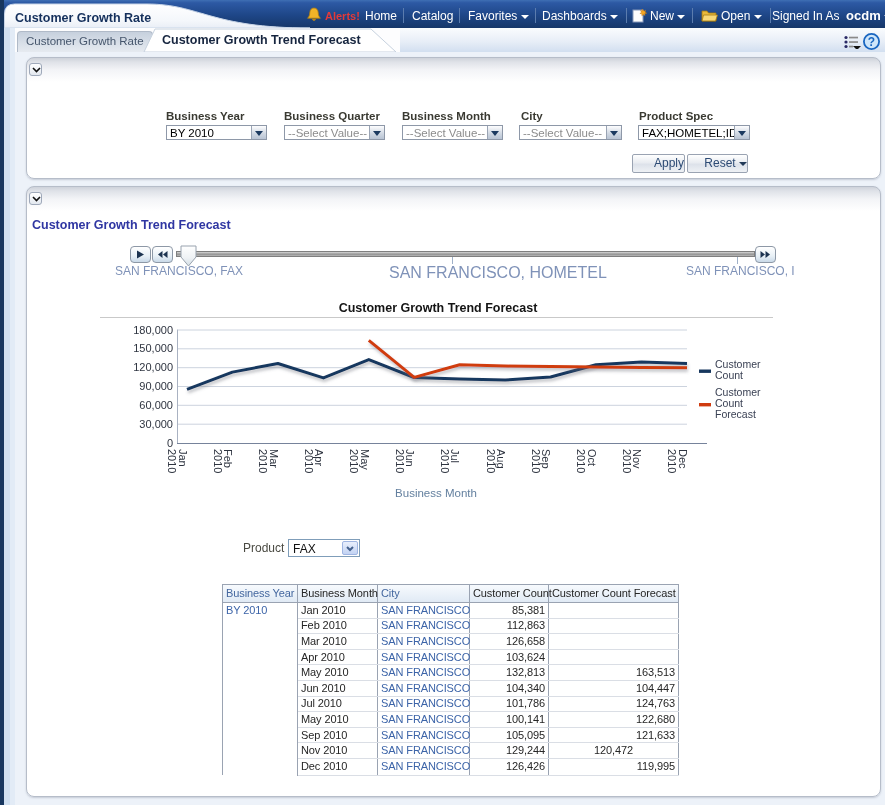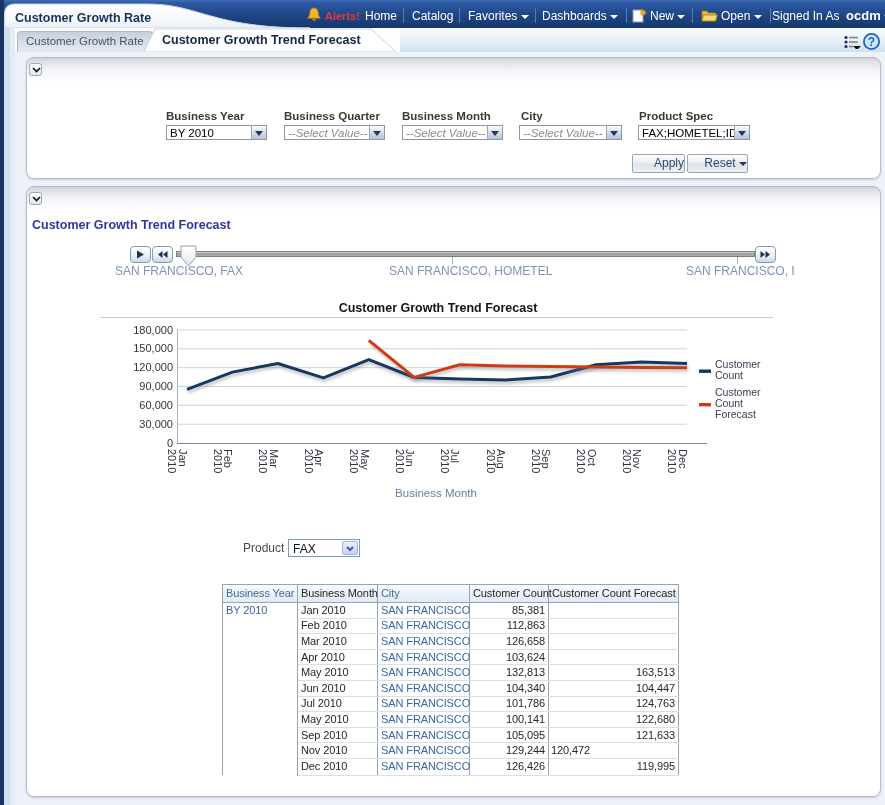--- a/index.html
+++ b/index.html
@@ -8,21 +8,21 @@
 .caret{display:inline-block;width:0;height:0;border-left:4px solid transparent;border-right:4px solid transparent;border-top:4px solid #fff;vertical-align:middle}
 .sep{position:absolute;top:8px;width:1px;height:15px;background:#5b7cae}
 .panel{position:absolute;left:26px;width:855px;background:linear-gradient(to bottom,#ced2da 0,#dfe2e8 4px,#f3f4f7 12px,#ffffff 24px);border:1px solid #b6bdc9;border-radius:8px;box-shadow:0 1px 2px rgba(120,130,150,.35)}
 .colbtn{position:absolute;width:13px;height:13px;background:linear-gradient(#ffffff,#e3e8ef);border:1px solid #9fa9ba;border-radius:3px}
 .colbtn svg{position:absolute;left:1px;top:2px}
 .flabel{position:absolute;font-size:11.5px;font-weight:bold;color:#3a3a32;white-space:nowrap}
 .fsel{position:absolute;height:15px;background:#fff;border:1px solid #8e98a8;font-size:11.5px;line-height:13px;white-space:nowrap;overflow:hidden}
 .fsel .txt{position:absolute;left:3px;top:1px}
 .fsel .arw{position:absolute;right:0;top:0;width:15px;height:13px;background:linear-gradient(#fdfdfe,#cfd7e2 60%,#b9c4d4);border-left:1px solid #9aa4b4}
 .fsel .arw:after{content:"";position:absolute;left:3px;top:5px;width:0;height:0;border-left:4.5px solid transparent;border-right:4.5px solid transparent;border-top:5px solid #1c3a60}
-.selv{color:#8c8c8c;font-style:italic}
+.selv{color:#8c8c8c;}
 .btn{position:absolute;height:19px;background:linear-gradient(#ffffff,#e9ecf1 45%,#dde2ea 55%,#eef1f5);border:1px solid #9aa3b2;border-radius:2px;font-size:12px;color:#2c4a74;text-align:right;line-height:17px}
 .sbtn{position:absolute;width:21px;height:17px;background:linear-gradient(#ffffff,#e8f0f6 60%,#c9d9e8);border:1px solid #8d98a6;border-radius:4px}
 </style></head>
 <body>
 
 <div class="abs" style="left:0;top:0;width:885px;height:28px;background:linear-gradient(#3f6fb4 0,#2d59a4 10%,#1e4687 55%,#163769 100%)"></div>
 
 <svg class="abs" style="left:0;top:0" width="340" height="28">
  <defs>
       <linearGradient id="tabg" x1="0" y1="0" x2="0" y2="1">
@@ -155,21 +155,21 @@
       <linearGradient id="thg" x1="0" y1="0" x2="0" y2="1">
         <stop offset="0" stop-color="#ffffff"></stop>
         <stop offset="0.6" stop-color="#eef2f5"></stop>
         <stop offset="1" stop-color="#d3dde5"></stop>
       </linearGradient>
     </defs>
 </svg>
 <div class="abs" style="left:452px;top:257px;width:1px;height:7px;background:#9fb0c8"></div>
 <div class="abs" style="left:737px;top:257px;width:1px;height:7px;background:#9fb0c8"></div>
 <div class="abs" style="left:115px;top:264px;font-size:12px;color:#7f92b8">SAN FRANCISCO, FAX</div>
-<div class="abs" style="left:389px;top:264px;font-size:12px;color:#7f92b8">SAN FRANCISCO, HOMETEL</div>
+<div class="abs" style="left:389px;top:264px;font-size:16px;color:#7f92b8">SAN FRANCISCO, HOMETEL</div>
 <div class="abs" style="left:686px;top:264px;font-size:12px;color:#7f92b8;width:108px;overflow:hidden;white-space:nowrap">SAN FRANCISCO, ID</div>
 
 <svg class="abs" style="left:95px;top:296px" width="690" height="210" viewBox="95 296 690 210" font-family="Liberation Sans">
 <defs>
       <filter id="lsh" x="-20%" y="-20%" width="140%" height="160%">
         <feDropShadow dx="1" dy="2.5" stdDeviation="1.6" flood-color="#6a7078" flood-opacity="0.45"></feDropShadow>
       </filter>
     </defs>
     <text x="438" y="312" text-anchor="middle" font-size="12.5" font-weight="bold" fill="#141414">Customer Growth Trend Forecast</text>
 <line x1="100" y1="317.5" x2="773" y2="317.5" stroke="#c9c9c9" stroke-width="1"></line>
@@ -311,21 +311,21 @@
         <td style="border-left:1px solid #9aa3b2;border-right:1px solid #9aa3b2;border-top:1px solid #dadee5;border-bottom:1px solid #dadee5;padding:0 3px;color:#262626">Sep 2010</td>
         <td style="border-left:1px solid #9aa3b2;border-right:1px solid #9aa3b2;border-top:1px solid #dadee5;border-bottom:1px solid #dadee5;padding:0 3px;color:#3c64a8">SAN FRANCISCO</td>
         <td style="border-left:1px solid #9aa3b2;border-right:1px solid #9aa3b2;border-top:1px solid #dadee5;border-bottom:1px solid #dadee5;padding:0 3px;color:#262626;text-align:right">105,095</td>
         <td style="border-left:1px solid #9aa3b2;border-right:1px solid #9aa3b2;border-top:1px solid #dadee5;border-bottom:1px solid #dadee5;padding:0 3px;color:#262626;text-align:right">121,633</td>
       </tr>
 <tr style="height:15.6px">
         <td style="border-left:1px solid #9aa3b2;border-right:1px solid #9aa3b2;padding:0 3px;">&nbsp;</td>
         <td style="border-left:1px solid #9aa3b2;border-right:1px solid #9aa3b2;border-top:1px solid #dadee5;border-bottom:1px solid #dadee5;padding:0 3px;color:#262626">Nov 2010</td>
         <td style="border-left:1px solid #9aa3b2;border-right:1px solid #9aa3b2;border-top:1px solid #dadee5;border-bottom:1px solid #dadee5;padding:0 3px;color:#3c64a8">SAN FRANCISCO</td>
         <td style="border-left:1px solid #9aa3b2;border-right:1px solid #9aa3b2;border-top:1px solid #dadee5;border-bottom:1px solid #dadee5;padding:0 3px;color:#262626;text-align:right">129,244</td>
-        <td style="border-left:1px solid #9aa3b2;border-right:1px solid #9aa3b2;border-top:1px solid #dadee5;border-bottom:1px solid #dadee5;padding:0 2px;color:#262626;text-align:left">120,472</td>
+        <td style="border-left:1px solid #9aa3b2;border-right:1px solid #9aa3b2;border-top:1px solid #dadee5;border-bottom:1px solid #dadee5;padding:0 2px;color:#262626;text-align:center">120,472</td>
       </tr>
 <tr style="height:17px">
         <td style="border-left:1px solid #9aa3b2;border-right:1px solid #9aa3b2;padding:0 3px;">&nbsp;</td>
         <td style="border-left:1px solid #9aa3b2;border-right:1px solid #9aa3b2;border-top:1px solid #dadee5;border-bottom:1px solid #dadee5;padding:0 3px;color:#262626">Dec 2010</td>
         <td style="border-left:1px solid #9aa3b2;border-right:1px solid #9aa3b2;border-top:1px solid #dadee5;border-bottom:1px solid #dadee5;padding:0 3px;color:#3c64a8">SAN FRANCISCO</td>
         <td style="border-left:1px solid #9aa3b2;border-right:1px solid #9aa3b2;border-top:1px solid #dadee5;border-bottom:1px solid #dadee5;padding:0 3px;color:#262626;text-align:right">126,426</td>
         <td style="border-left:1px solid #9aa3b2;border-right:1px solid #9aa3b2;border-top:1px solid #dadee5;border-bottom:1px solid #dadee5;padding:0 3px;color:#262626;text-align:right">119,995</td>
       </tr>
 </tbody>
   </table>

